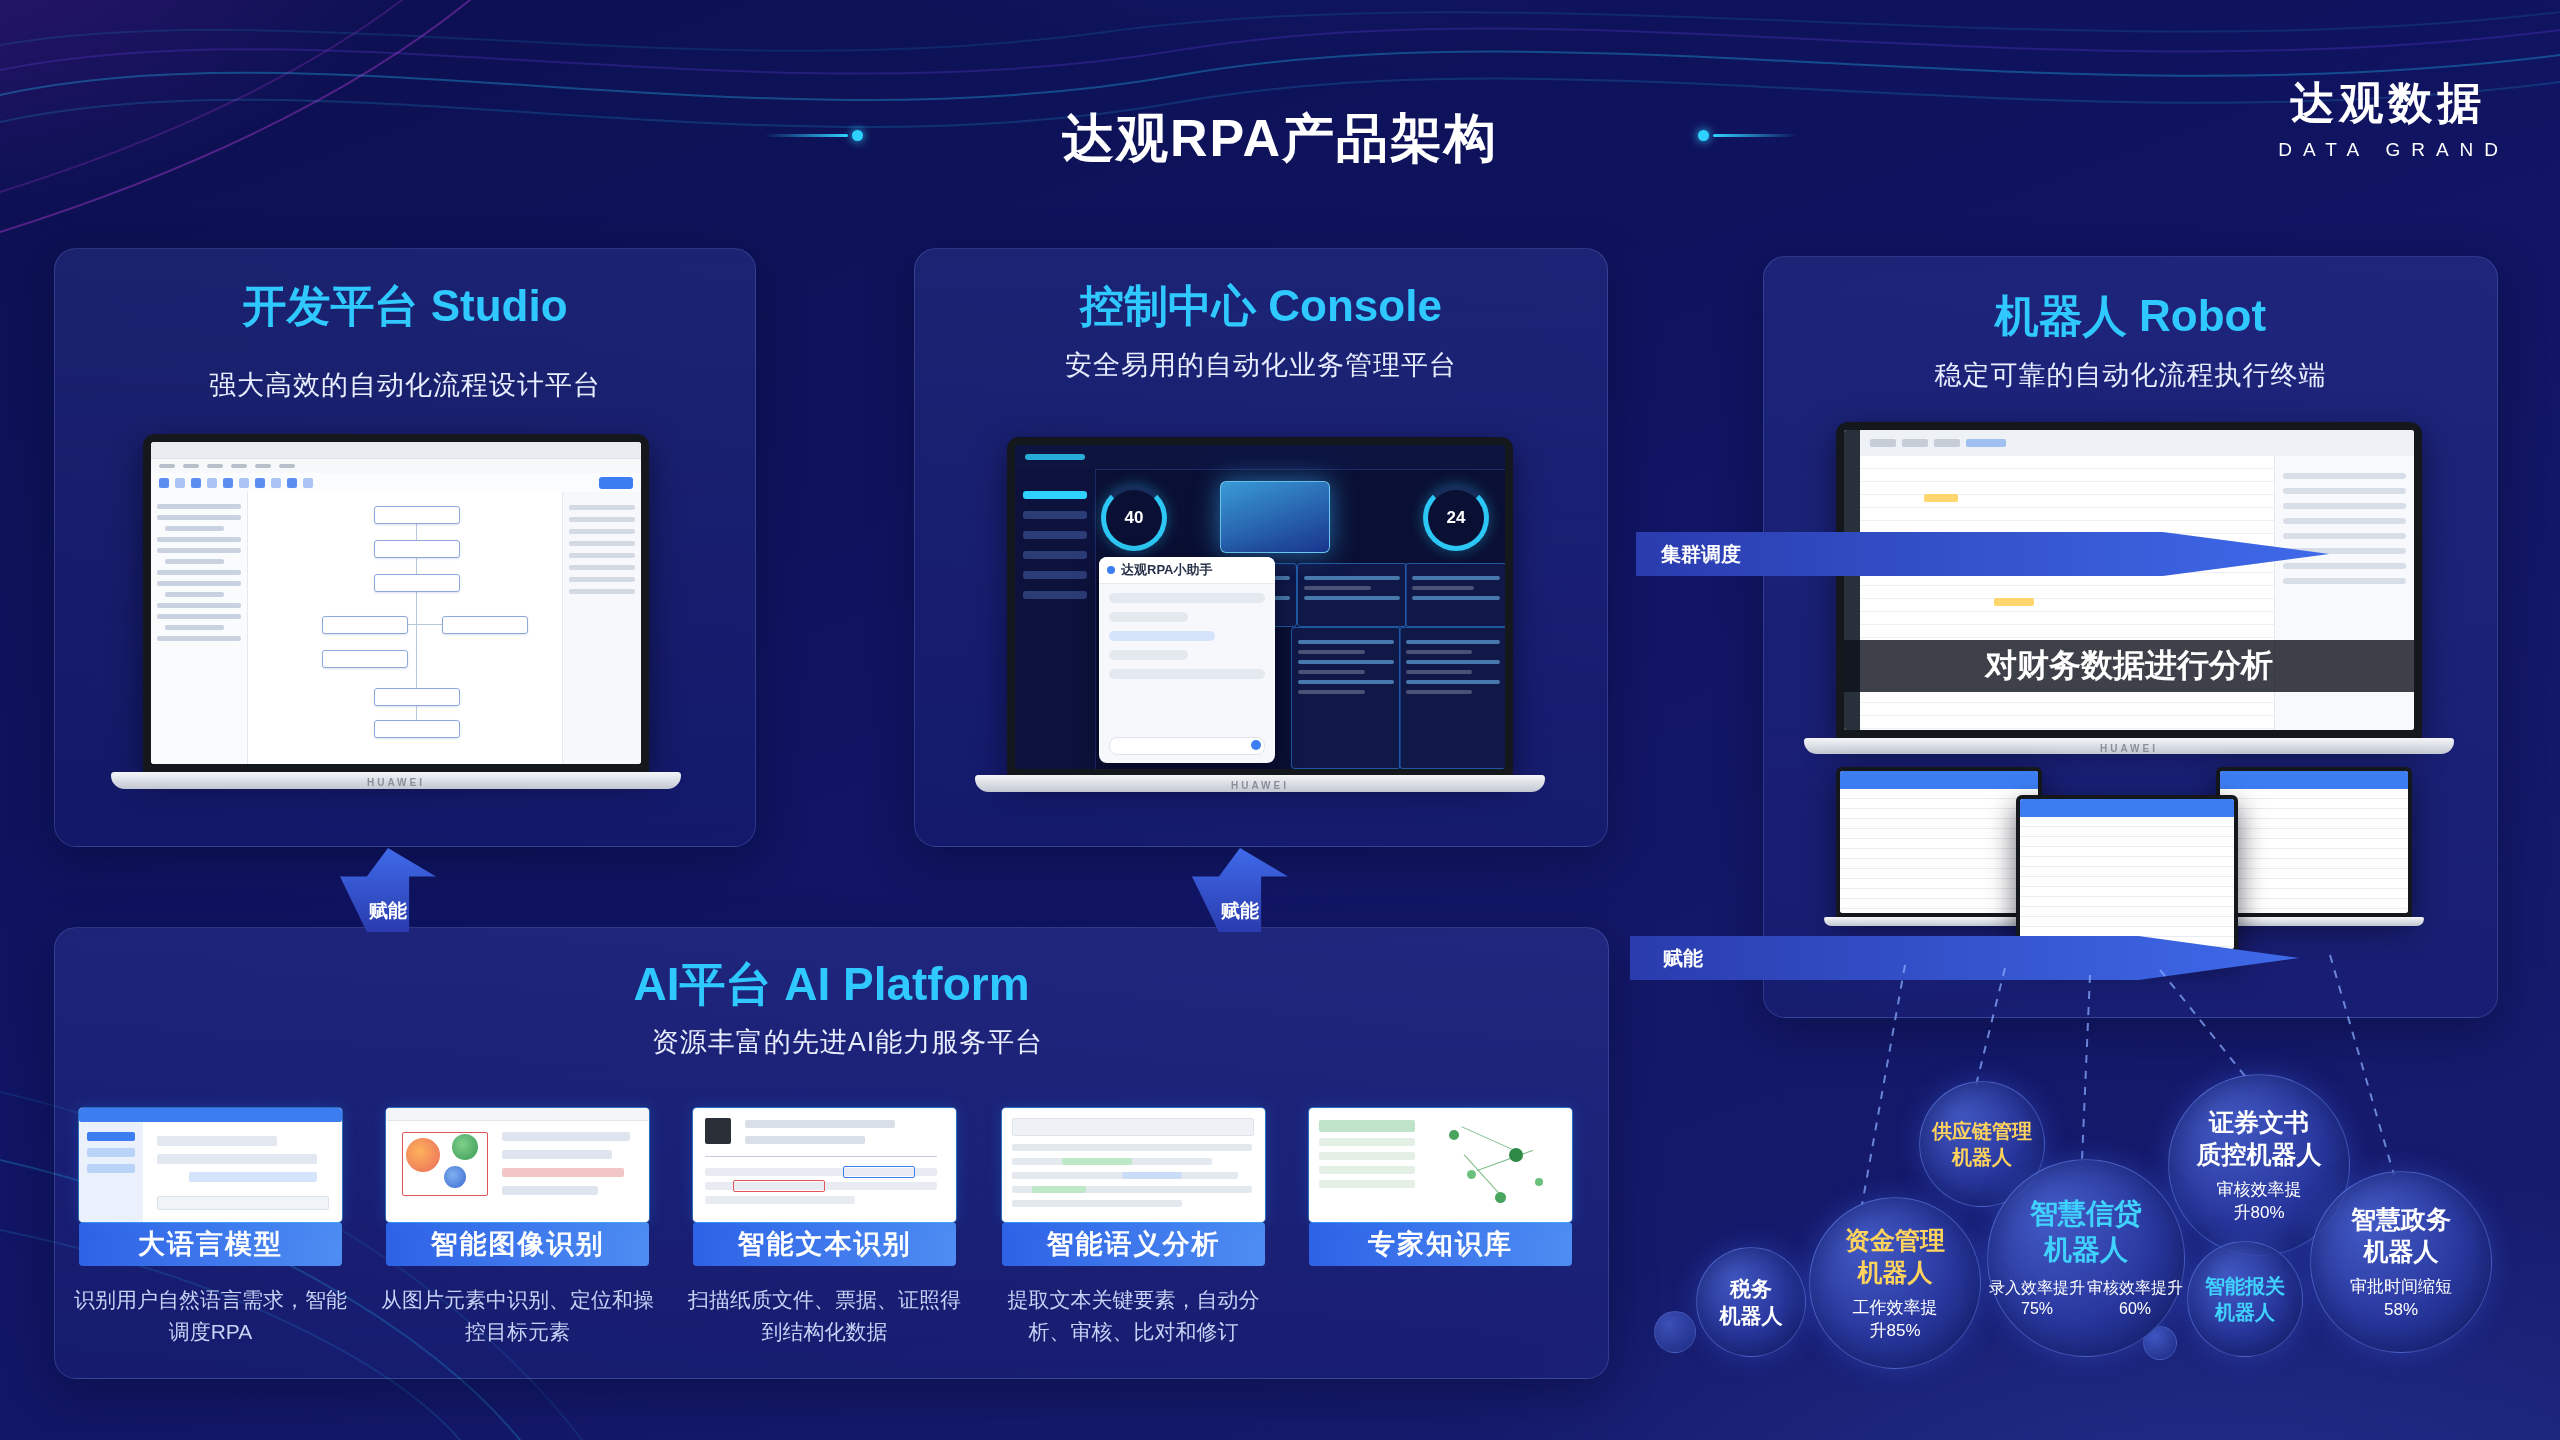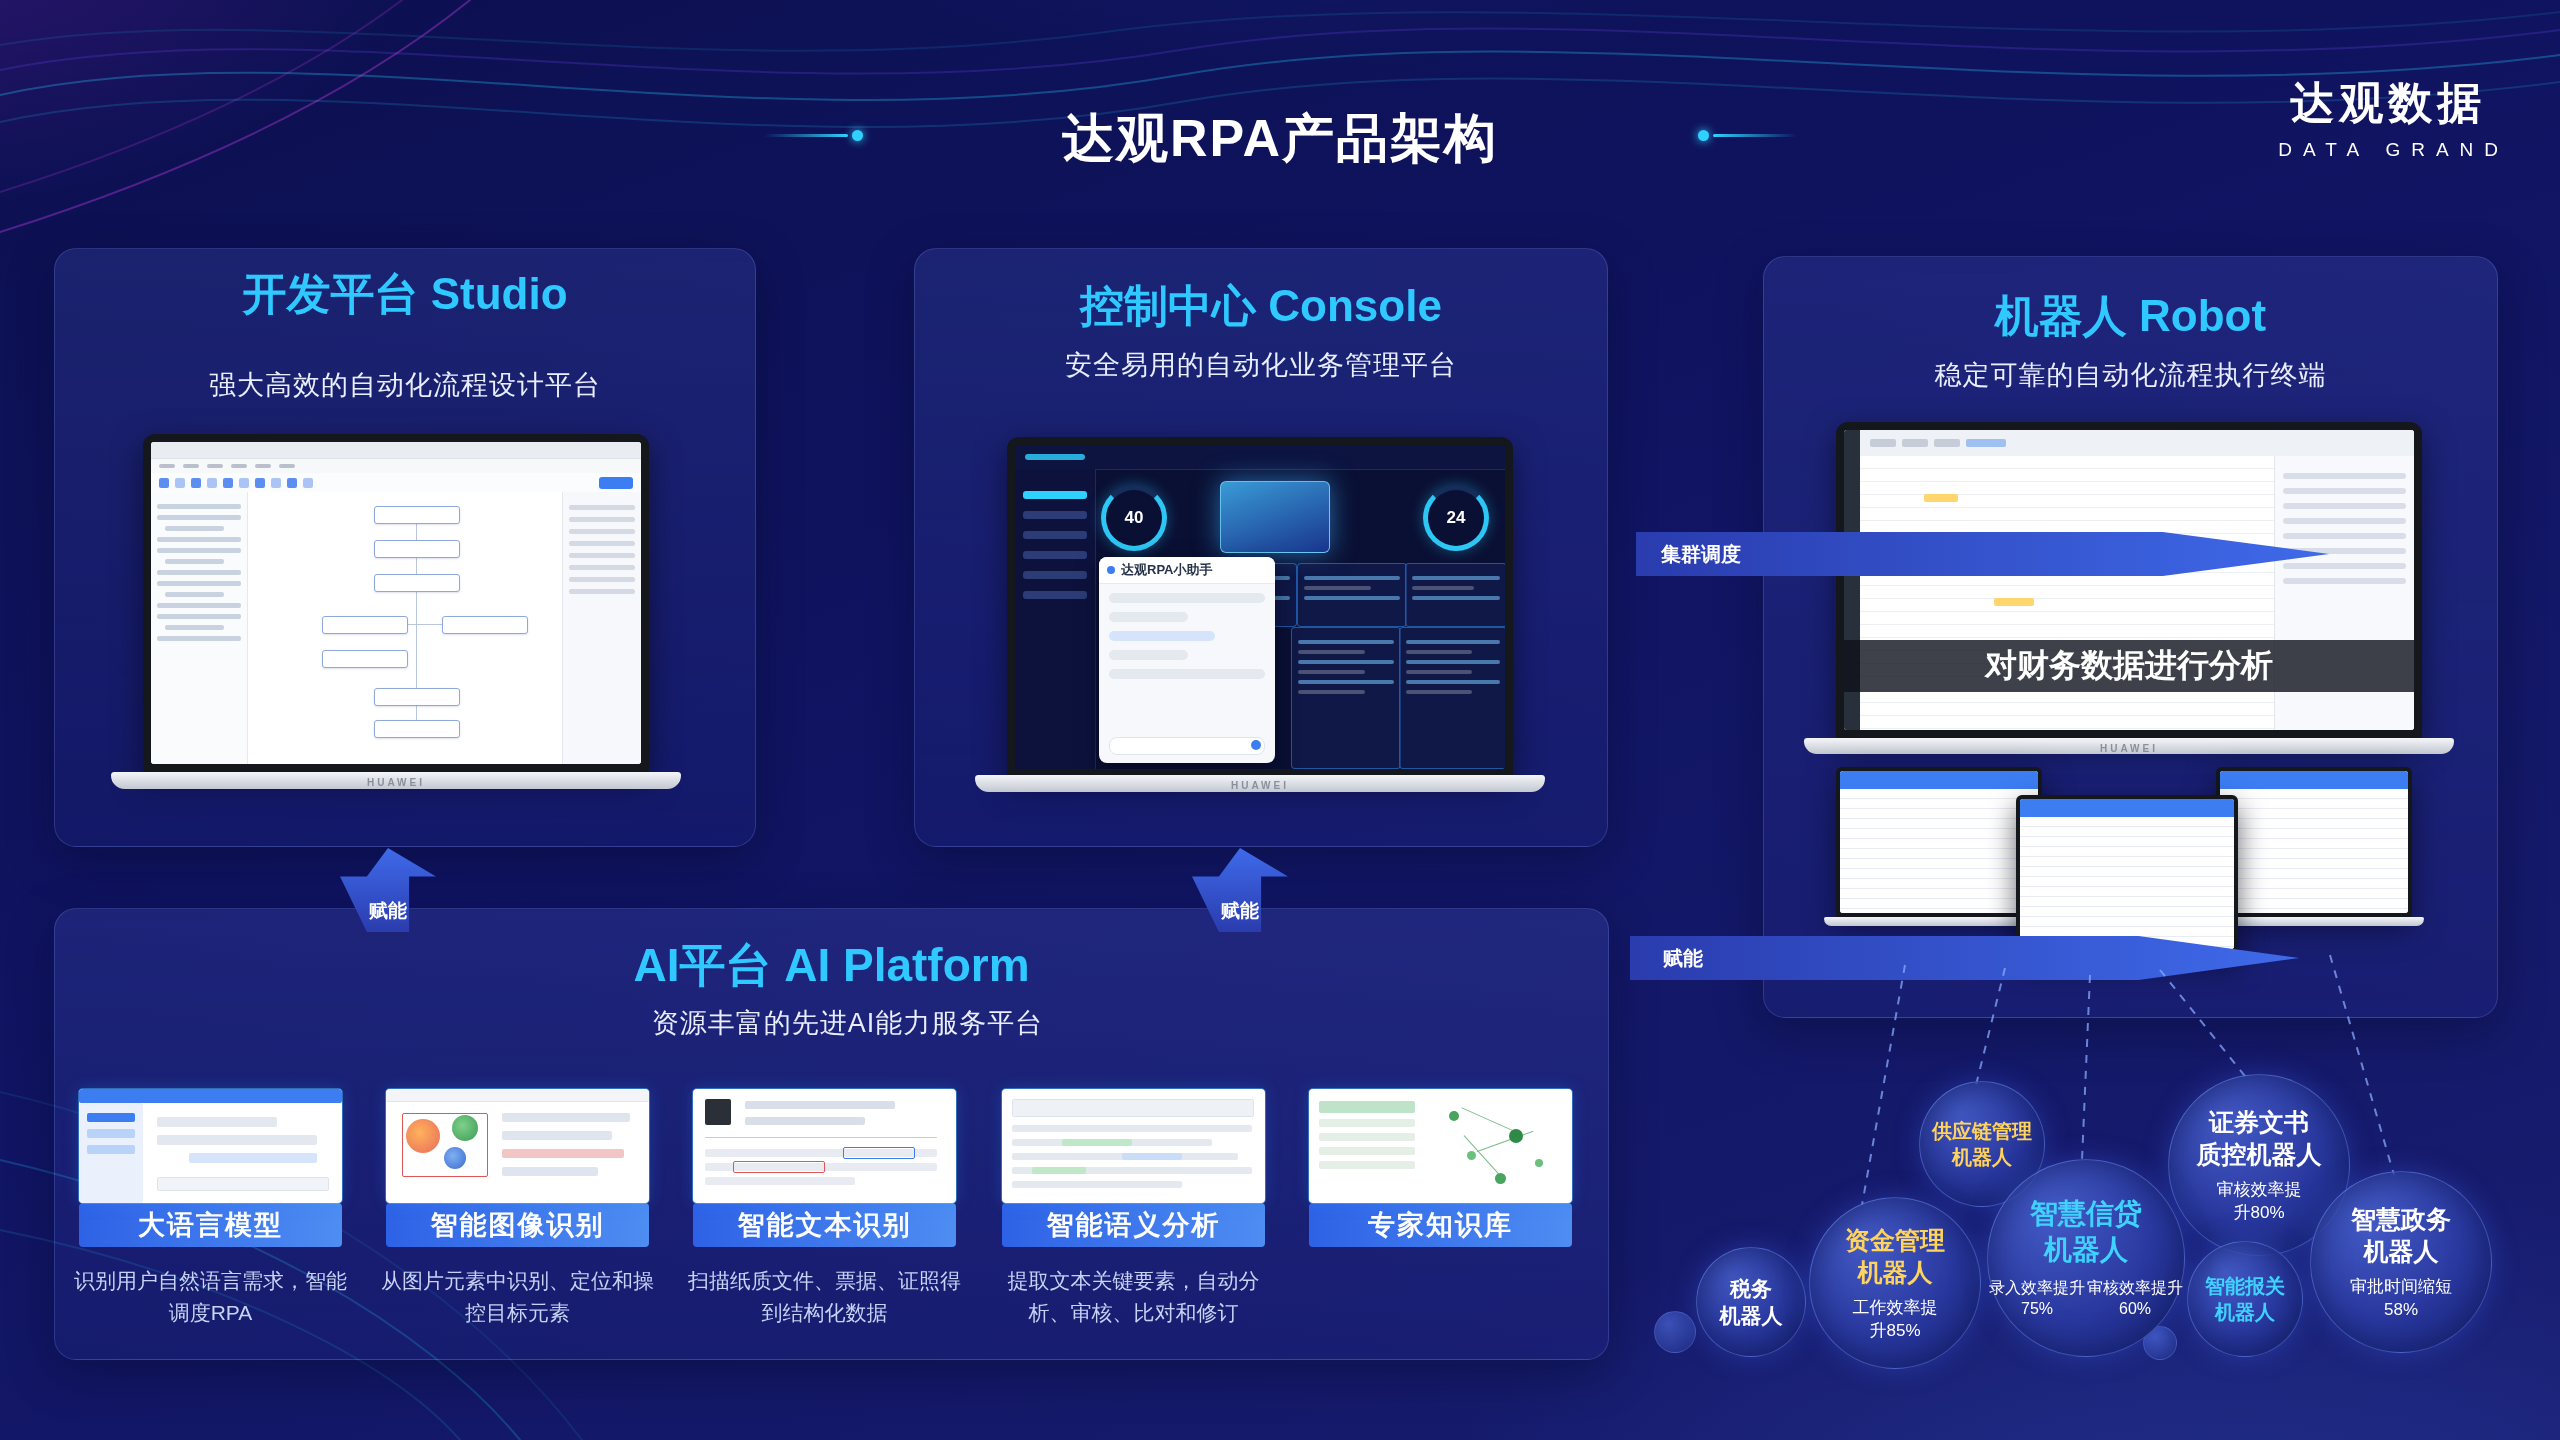--- a/index.html
+++ b/index.html
@@ -154,21 +154,21 @@
   <div class="flank-dot" style="left:852px;top:130px;"></div>
   <div class="flank-dot" style="left:1698px;top:130px;"></div>
   <div class="flank-line" style="left:1713px;top:134px;width:84px;background:linear-gradient(90deg,#2fd2ff,transparent);"></div>
 
   <div class="logo">
     <div class="logo-name">达观数据</div>
     <div class="logo-sub">DATA GRAND</div>
   </div>
 
   <div class="panel" style="left:54px;top:248px;width:700px;height:597px;">
-    <div class="panel-title" style="top:16px;">开发平台 Studio</div>
+    <div class="panel-title" style="top:28px;">开发平台 Studio</div>
     <div class="panel-sub" style="top:98px;margin-top:20px;">强大高效的自动化流程设计平台</div>
 
     <div class="laptop">
       <div class="screen" style="left:88px;top:185px;width:506px;height:338px;">
         <div class="display">
           <div class="s-titlebar"></div>
           <div class="s-menubar">
               <i></i>
               <i></i>
               <i></i>
@@ -374,21 +374,21 @@
       <div class="screen" style="left:252px;top:538px;width:222px;height:158px;box-shadow:0 12px 28px rgba(0,0,15,.6);">
         <div class="display">
             <div class="m-head"></div>
             <div class="m-body"></div>
           </div>
       </div>
       <div class="base" style="left:238px;top:696px;width:250px;height:10px;"></div>
     </div>
   </div>
 
-  <div class="panel" style="left:54px;top:908px;width:1553px;height:450px;">
+  <div class="panel" style="left:54px;top:927px;width:1553px;height:450px;">
     <div class="panel-title" style="top:26px;font-size:46px;">AI平台 AI Platform</div>
     <div class="panel-sub" style="top:96px;margin-left:32px;">资源丰富的先进AI能力服务平台</div>
 
     <div class="card" style="left:24px;top:180px;">
       <div class="thumb">
         <div class="t-bar" style="left:0;top:0;right:0;height:14px;background:#3d7df2;"></div>
         <div class="t-bar" style="left:0;top:14px;width:64px;bottom:0;background:#eaf1fd;"></div>
         <div class="t-bar" style="left:8px;top:24px;width:48px;height:9px;background:#3d7df2;"></div>
         <div class="t-bar" style="left:8px;top:40px;width:48px;height:9px;background:#b9d2f8;"></div>
         <div class="t-bar" style="left:8px;top:56px;width:48px;height:9px;background:#b9d2f8;"></div>

